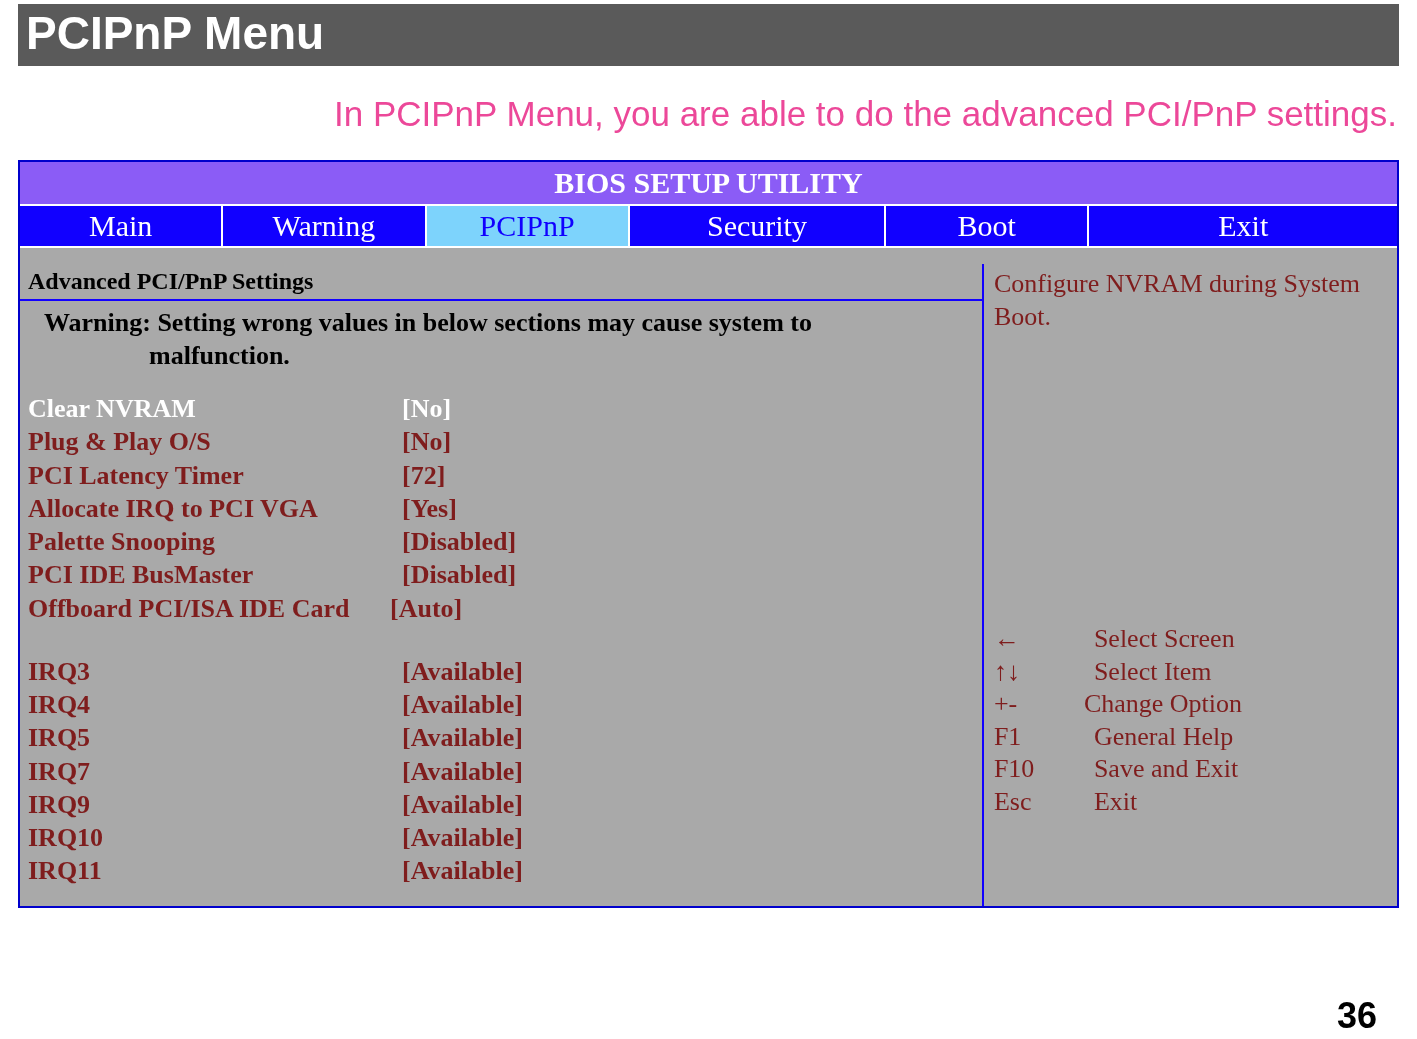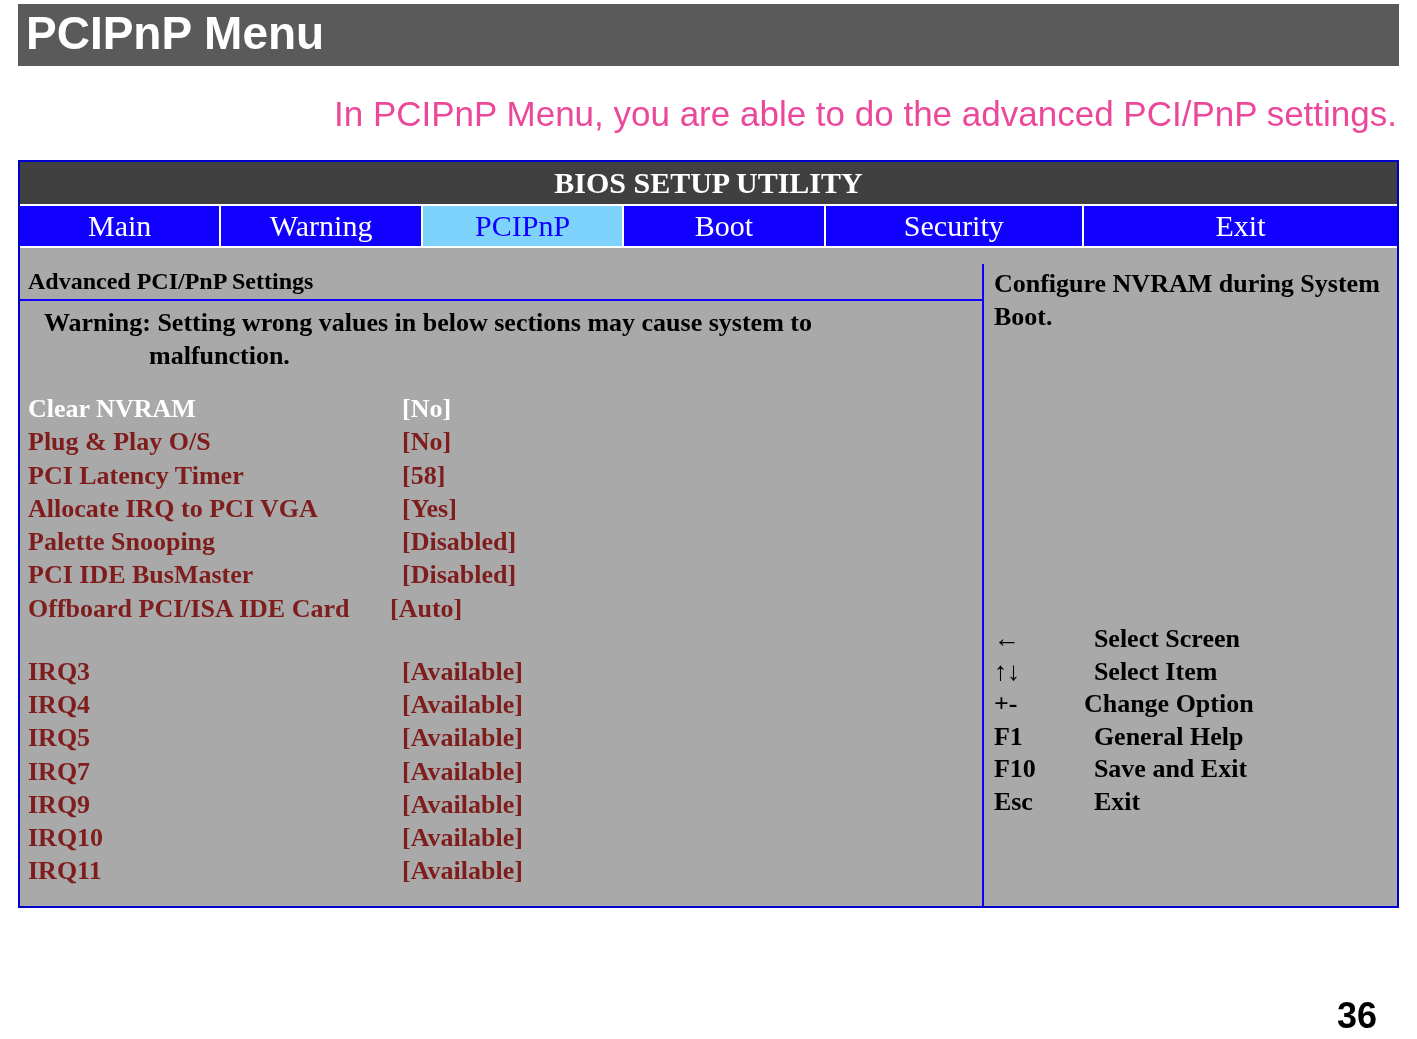--- a/index.html
+++ b/index.html
@@ -1,40 +1,40 @@
 <!DOCTYPE html>
 <html><head>
 <meta charset="utf-8">
 <style>
   * { box-sizing: border-box; margin: 0; padding: 0; }
   html, body { width: 1417px; height: 1039px; font-family: Arial, Helvetica, sans-serif; background: #fff; }
   .page { width: 1417px; height: 1039px; position: relative; padding: 0 18px; }
   .heading-bar { background: #5a5a5a; color: #fff; font-weight: bold; font-size: 46px; padding: 2px 8px 6px 8px; margin-top: 4px; }
   .intro { font-size: 35px; color: #ec4899; margin: 28px 2px 26px 2px; text-align: right; }
   .bios-wrap { border: 2px solid #0000cc; }
-  .bios-title { background: #404040; color: #fff; font-family: "Times New Roman", serif; font-weight: bold; font-size: 30px; text-align: center; padding: 4px 0; border-bottom: 2px solid #fff; }
+  .bios-title { background: #8b5cf6; color: #fff; font-family: "Times New Roman", serif; font-weight: bold; font-size: 30px; text-align: center; padding: 4px 0; border-bottom: 2px solid #fff; }
   .tab-row { display: flex; background: #1100ff; }
-  .tab { flex: 1; text-align: center; color: #fff; font-family: "Times New Roman", serif; font-size: 30px; padding: 3px 5px; border-left: 2px solid #fff; }
+  .tab { flex: 1; text-align: center; color: #fff; font-family: "Times New Roman", serif; font-size: 30px; padding: 3px 12px; border-left: 2px solid #fff; }
   .tab:first-child { border-left: none; }
   .tab.active { background: #7dd3fc; color: #1100ff; }
   .tab.security { flex: 1.3; }
   .tab.exit { flex: 1.6; }
   .gap-bar { height: 18px; background: #a9a9a9; border-top: 2px solid #fff; }
   .bios-body { display: flex; background: #a9a9a9; font-family: "Times New Roman", serif; }
   .left-pane { flex: 0 0 70%; border-right: 2px solid #1100ff; }
   .panel-heading { color: #000; font-weight: bold; font-size: 24px; padding: 4px 8px; border-bottom: 2px solid #1100ff; }
   .warning-block { color: #000; font-weight: bold; font-size: 26px; padding: 6px 8px 0 8px; line-height: 1.25; margin-left: 16px; }
   .warning-indent { padding-left: 105px; }
   .settings { padding: 20px 8px 18px 8px; }
   .row { display: flex; font-weight: bold; font-size: 26px; color: #7f1d1d; line-height: 1.28; }
   .row.highlight { color: #fff; }
   .row .label { flex: 0 0 374px; }
   .row .value { flex: 1; }
   .spacer { height: 30px; }
-  .right-pane { flex: 1; padding: 4px 10px 18px 10px; font-weight: bold; font-size: 26px; color: #000000; }
+  .right-pane { flex: 1; padding: 4px 10px 18px 10px; font-weight: normal; font-size: 26px; color: #7f1d1d; }
   .help-text { margin-bottom: 290px; line-height: 1.25; }
   .key-row { display: flex; line-height: 1.25; }
   .key-row .key { flex: 0 0 100px; }
   .key-row .action { flex: 1; }
   .page-number { position: absolute; right: 40px; bottom: 6px; font-size: 36px; font-weight: bold; color: #000; }
 </style>
 </head>
 <body>
 
 <div class="page">
@@ -44,22 +44,22 @@
   <div class="intro">In PCIPnP Menu, you are able to do the advanced PCI/PnP settings.</div>
 
   <div class="bios-wrap">
 
     <div class="bios-title">BIOS SETUP UTILITY</div>
 
     <div class="tab-row">
       <div class="tab">Main</div>
       <div class="tab">Warning</div>
       <div class="tab active">PCIPnP</div>
+      <div class="tab security">Security</div>
       <div class="tab">Boot</div>
-      <div class="tab security">Security</div>
       <div class="tab exit">Exit</div>
     </div>
 
     <div class="gap-bar"></div>
 
     <div class="bios-body">
       <div class="left-pane">
 
         <div class="panel-heading">Advanced PCI/PnP Settings</div>
 
@@ -72,21 +72,21 @@
           <div class="row highlight">
             <span class="label">Clear NVRAM</span>
             <span class="value">[No]</span>
           </div>
           <div class="row">
             <span class="label">Plug &amp; Play O/S</span>
             <span class="value">[No]</span>
           </div>
           <div class="row">
             <span class="label">PCI Latency Timer</span>
-            <span class="value">[58]</span>
+            <span class="value">[72]</span>
           </div>
           <div class="row">
             <span class="label">Allocate IRQ to PCI VGA</span>
             <span class="value">[Yes]</span>
           </div>
           <div class="row">
             <span class="label">Palette Snooping</span>
             <span class="value">[Disabled]</span>
           </div>
           <div class="row">

